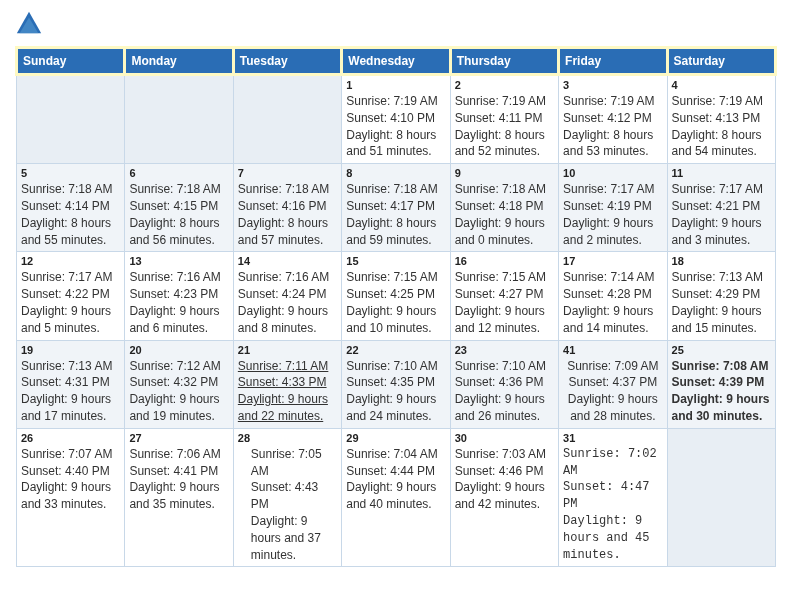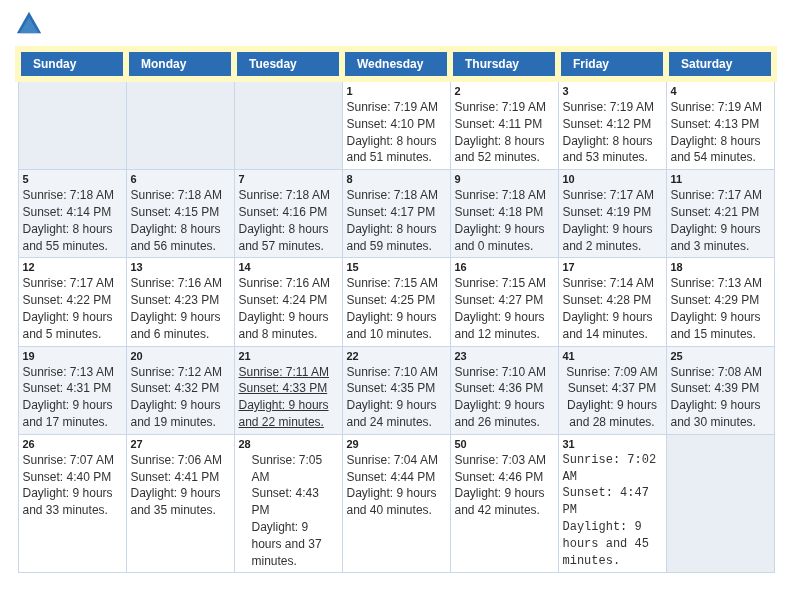--- a/index.html
+++ b/index.html
@@ -51,25 +51,25 @@
     table {
       width: 100%;
       border-collapse: collapse;
       table-layout: fixed;
     }
     thead tr {
       background-color: #2a6db5;
       color: #fff;
     }
     thead th {
-      padding: 5px 12px;
+      padding: 5px 5px;
       font-size: 12px;
       font-weight: bold;
       text-align: left;
-      border: 6px solid #fef9c3;
+      border: 3px solid #fef9c3;
     }
     tbody tr {
       vertical-align: top;
     }
     tbody tr:nth-child(even) {
       background-color: #f0f4f8;
     }
     tbody tr:nth-child(odd) {
       background-color: #fff;
     }
@@ -277,21 +277,21 @@
 Daylight: 9 hours and 26 minutes.</div>
           </td>
           <td>
             <div class="day-num">41</div>
             <div class="cell-info" style="white-space: pre-line; text-align: center;">Sunrise: 7:09 AM
 Sunset: 4:37 PM
 Daylight: 9 hours and 28 minutes.</div>
           </td>
           <td>
             <div class="day-num">25</div>
-            <div class="cell-info" style="white-space: pre-line;">Sunrise: 7:08 AM
+            <div class="cell-info" style="white-space: pre-line; font-weight: bold;">Sunrise: 7:08 AM
 Sunset: 4:39 PM
 Daylight: 9 hours and 30 minutes.</div>
           </td>
         </tr>
         <tr>
           <td>
             <div class="day-num">26</div>
             <div class="cell-info" style="white-space: pre-line;">Sunrise: 7:07 AM
 Sunset: 4:40 PM
 Daylight: 9 hours and 33 minutes.</div>
@@ -308,21 +308,21 @@
 Sunset: 4:43 PM
 Daylight: 9 hours and 37 minutes.</div>
           </td>
           <td>
             <div class="day-num">29</div>
             <div class="cell-info" style="white-space: pre-line;">Sunrise: 7:04 AM
 Sunset: 4:44 PM
 Daylight: 9 hours and 40 minutes.</div>
           </td>
           <td>
-            <div class="day-num">50</div>
+            <div class="day-num">30</div>
             <div class="cell-info" style="white-space: pre-line;">Sunrise: 7:03 AM
 Sunset: 4:46 PM
 Daylight: 9 hours and 42 minutes.</div>
           </td>
           <td>
             <div class="day-num">31</div>
             <div class="cell-info" style="white-space: pre-line; font-family: Liberation Mono, monospace;">Sunrise: 7:02 AM
 Sunset: 4:47 PM
 Daylight: 9 hours and 45 minutes.</div>
           </td>

